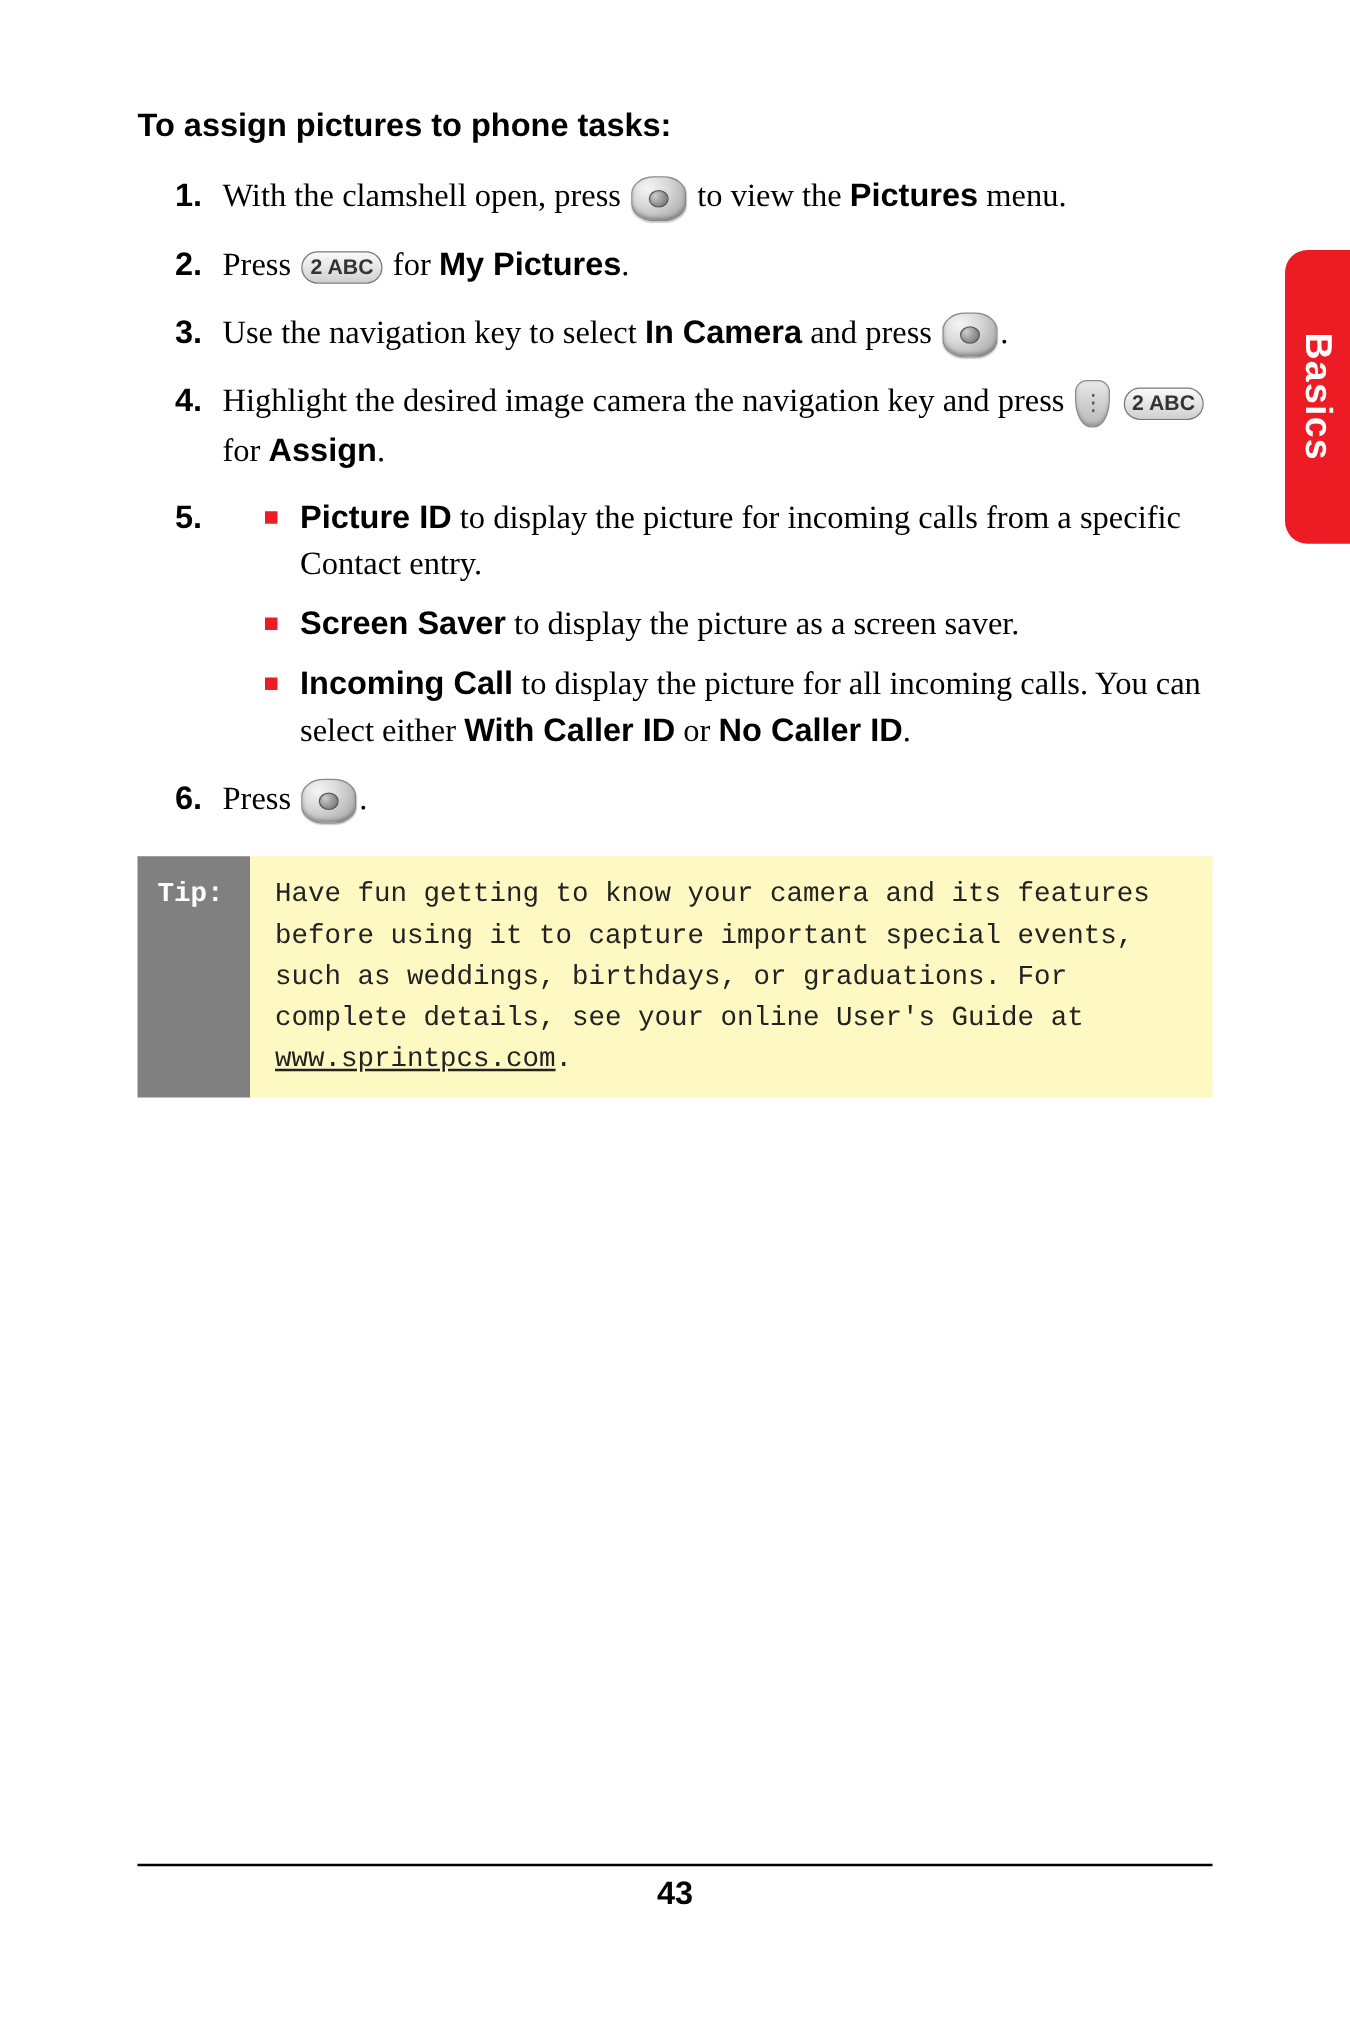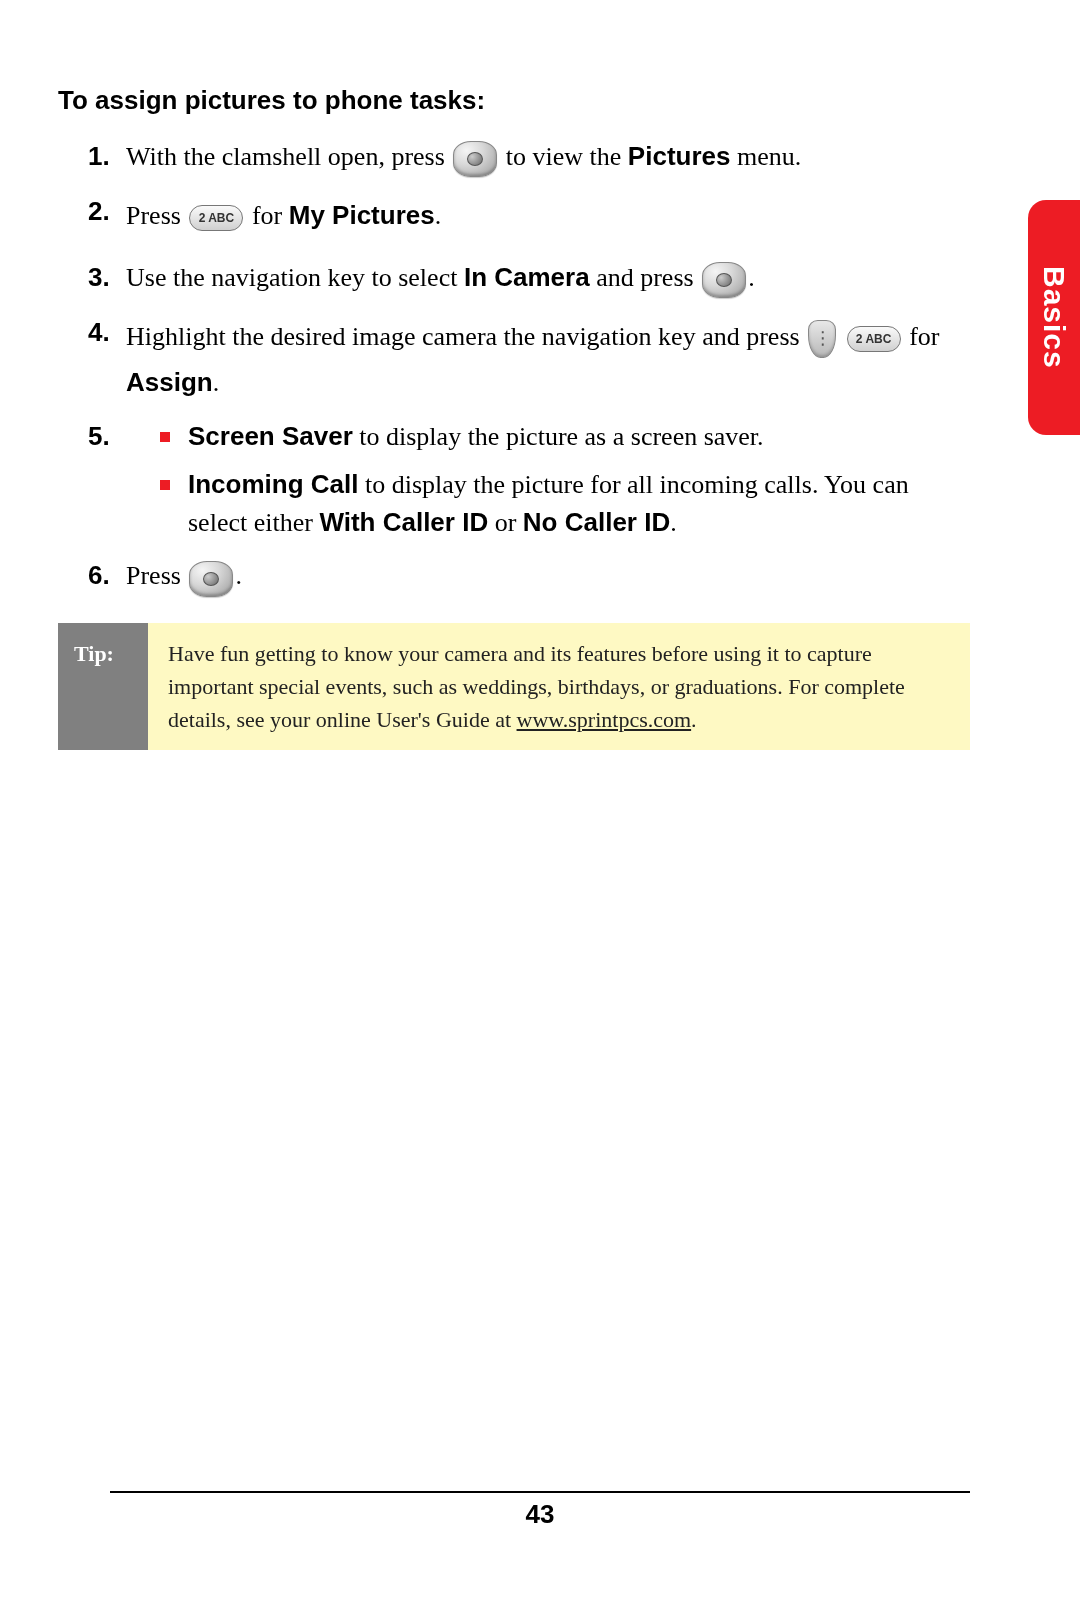--- a/index.html
+++ b/index.html
@@ -6,21 +6,21 @@
     margin: 0;
     padding: 0;
     font-family: Georgia, 'Times New Roman', serif;
     background: #fff;
     width: 1080px;
     height: 1620px;
     position: relative;
     box-sizing: border-box;
   }
   .page {
-    padding: 85px 110px 60px 58px;
+    padding: 85px 110px 60px 110px;
     box-sizing: border-box;
     position: relative;
     height: 100%;
   }
   .heading {
     font-family: Arial, Helvetica, sans-serif;
     font-weight: bold;
     font-size: 26px;
     margin-bottom: 22px;
   }
@@ -96,28 +96,28 @@
   }
   .key-2abc-icon {
     display: inline-block;
     vertical-align: middle;
     min-width: 54px;
     height: 26px;
     border-radius: 14px;
     background: linear-gradient(#fafafa,#d0d0d0);
     border: 1.5px solid #777;
     font-family: Arial, sans-serif;
-    font-size: 12px;
+    font-size: 17px;
     font-weight: bold;
     color: #333;
     text-align: center;
     line-height: 24px;
     padding: 0 6px;
     box-sizing: border-box;
-    margin: 12px 2px;
+    margin: 0 2px;
   }
   .softkey-icon {
     display: inline-block;
     vertical-align: middle;
     width: 26px;
     height: 36px;
     background: linear-gradient(#e8e8e8,#b8b8b8);
     border: 1px solid #888;
     border-radius: 35% 35% 45% 45% / 25% 25% 60% 60%;
     position: relative;
@@ -129,21 +129,21 @@
     position: absolute;
     left: 50%; top: 48%;
     transform: translate(-50%,-50%);
     font-size: 18px;
     color: #555;
     letter-spacing: -1px;
   }
   .tip-box {
     display: flex;
     margin-top: 26px;
-    font-family: Liberation Serif, serif;
+    font-family: Liberation Mono, monospace;
     font-size: 22px;
     line-height: 1.5;
   }
   .tip-label {
     background: #808080;
     color: #fff;
     font-weight: bold;
     padding: 14px 20px 14px 16px;
     min-width: 90px;
     box-sizing: border-box;
@@ -217,20 +217,23 @@
     </li>
     <li>
       <span>Highlight the desired image camera the navigation key and press </span>
       <span class="softkey-icon"></span>
       <span class="key-2abc-icon">2 ABC</span>
       <span> for </span><span class="b">Assign</span><span>.</span>
     </li>
     <li>
       <ul class="sub">
         <li>
+          <span class="b">Picture ID</span><span> to display the picture for incoming calls from a specific Contact entry.</span>
+        </li>
+        <li>
           <span class="b">Screen Saver</span><span> to display the picture as a screen saver.</span>
         </li>
         <li>
           <span class="b">Incoming Call</span><span> to display the picture for all incoming calls. You can select either </span><span class="b">With Caller ID</span><span> or </span><span class="b">No Caller ID</span><span>.</span>
         </li>
       </ul>
     </li>
     <li>
       <span>Press </span>
       <span class="ok-button-icon"></span><span>.</span>

